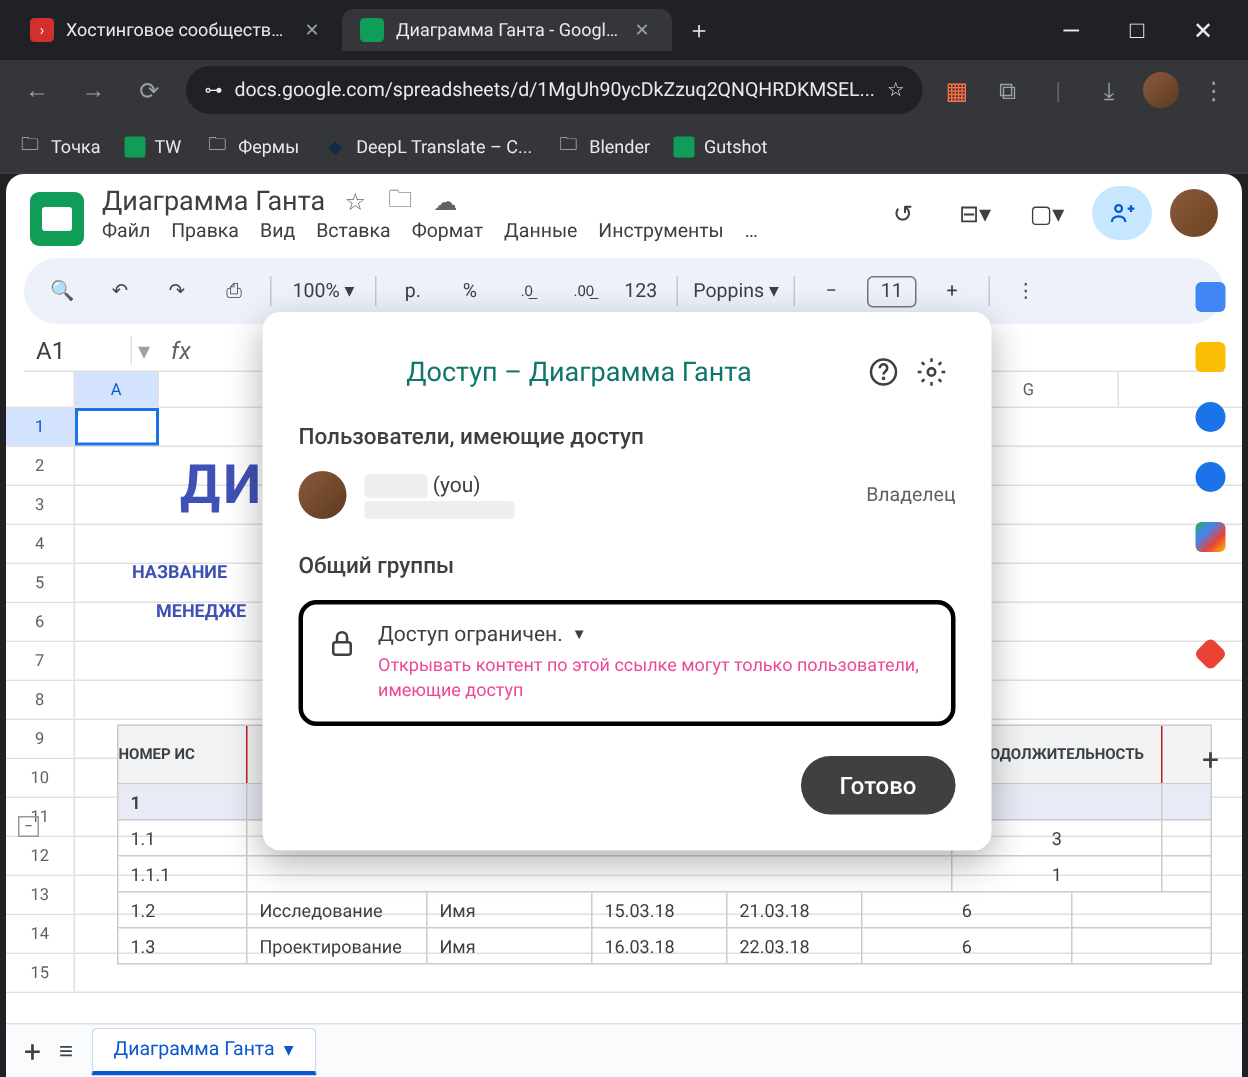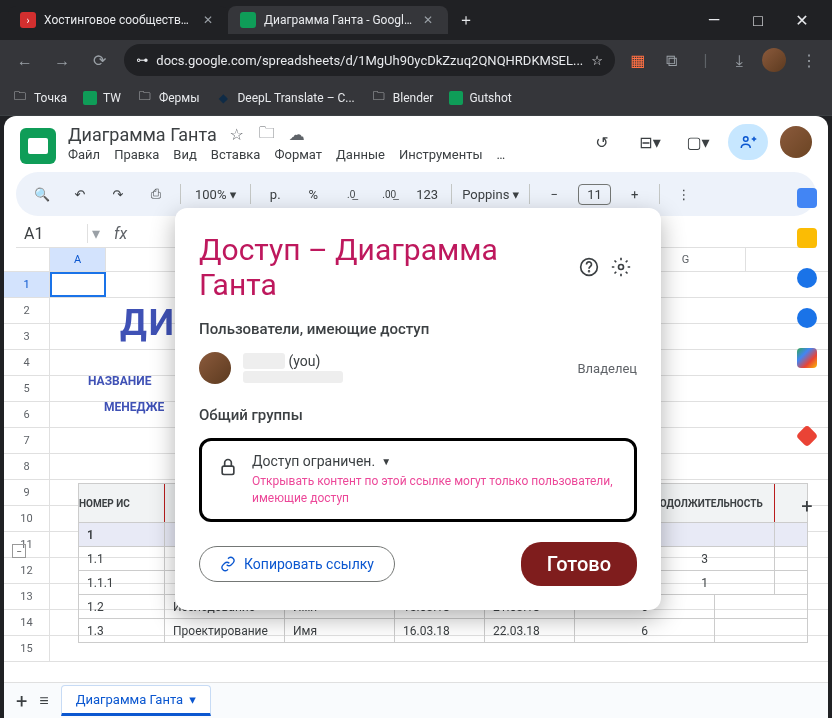--- a/index.html
+++ b/index.html
@@ -81,38 +81,38 @@
 
 
 .side-panel { position: absolute; right: 0; top: 60px; width: 42px; display: flex; flex-direction: column; align-items: center; gap: 20px; padding-top: 12px; }
 .sp-icon { width: 20px; height: 20px; border-radius: 4px; }
 
 
 .sheet-tabs { position: absolute; bottom: 0; left: 0; right: 0; height: 36px; background: #f9fbfd; border-top: 1px solid #e0e0e0; display: flex; align-items: center; padding: 0 12px; gap: 12px; }
 .sheet-tab { background: #fff; border: 1px solid #c7dbf5; border-bottom: 3px solid #0b57d0; padding: 6px 14px; font-size: 13px; color: #0b57d0; border-radius: 4px 4px 0 0; display: flex; gap: 6px; }
 .modal { position: absolute; left: 175px; top: 208px; width: 486px; background: #fff; border-radius: 12px; box-shadow: 0 8px 24px rgba(0,0,0,0.3); padding: 24px; }
 .modal-header { display: flex; align-items: center; margin-bottom: 18px; }
-.modal-title { font-size: 30px; color: #be185d; flex: 1; }
+.modal-title { font-size: 18px; color: #0f766e; flex: 1; text-align: center; }
 .modal-icon { width: 32px; height: 32px; display: flex; align-items: center; justify-content: center; color: #3c4043; }
 .modal-input { width: 100%; border: 2px solid #0b57d0; border-radius: 6px; padding: 12px 14px; font-size: 14px; color: #5f6368; margin-bottom: 20px; min-height: 54px; display: flex; align-items: center; }
 .modal-section { font-size: 15px; font-weight: 500; color: #3c4043; margin-bottom: 14px; }
 .user-row { display: flex; align-items: center; gap: 12px; margin-bottom: 22px; }
 .user-avatar { width: 32px; height: 32px; border-radius: 50%; background: linear-gradient(135deg, #8b5a3c, #5c3a1f); }
 .user-info { flex: 1; }
 .user-name { font-size: 14px; color: #3c4043; }
 .user-email { font-size: 12px; color: #d0d0d0; background: #eee; border-radius: 3px; height: 12px; width: 100px; margin-top: 2px; }
 .user-role { font-size: 13px; color: #5f6368; }
 .access-box { border: 3px solid #000; border-radius: 12px; padding: 12px 14px; display: flex; gap: 12px; margin-bottom: 20px; }
 .lock-icon { width: 24px; height: 24px; display: flex; align-items: center; justify-content: center; color: #3c4043; margin-top: 2px; }
 .access-text { flex: 1; font-size: 13px; color: #3c4043; }
 .access-title { display: flex; align-items: center; gap: 6px; font-size: 14px; margin-bottom: 4px; }
 .access-desc { font-size: 12px; color: #ec4899; line-height: 1.4; }
 .modal-footer { display: flex; align-items: center; }
 .copy-link { border: 1px solid #747775; border-radius: 20px; padding: 9px 20px; font-size: 14px; color: #0b57d0; display: flex; align-items: center; gap: 8px; }
-.done-btn { margin-left: auto; background: #7f1d1d; color: #fff; border-radius: 20px; padding: 10px 26px; font-size: 20px; font-weight: 500; }
+.done-btn { margin-left: auto; background: #404040; color: #fff; border-radius: 20px; padding: 10px 26px; font-size: 16px; font-weight: 500; }
 
 svg { display: block; }
 </style>
 </head>
 <body>
 
 <div class="titlebar">
   <div class="tabs">
     <div class="tab inactive">
       <span class="tab-favicon" style="background:#d32f2f;color:#fff;border-radius:3px">›</span>
@@ -405,24 +405,15 @@
     </div>
     <div class="access-text">
       <div class="access-title">
           <span>Доступ ограничен.</span>
           <span style="font-size:10px">▼</span>
         </div>
       <div class="access-desc">Открывать контент по этой ссылке могут только пользователи, имеющие доступ</div>
     </div>
   </div>
   <div class="modal-footer">
-    <div class="copy-link">
-      <span>
-          <svg width="16" height="16" viewBox="0 0 24 24" fill="none" stroke="currentColor" stroke-width="2">
-            <path d="M10 13a5 5 0 007 0l3-3a5 5 0 00-7-7l-1 1"></path>
-            <path d="M14 11a5 5 0 00-7 0l-3 3a5 5 0 007 7l1-1"></path>
-          </svg>
-        </span>
-      <span>Копировать ссылку</span>
-    </div>
     <div class="done-btn">Готово</div>
   </div>
 </div>
 
 </body></html>

